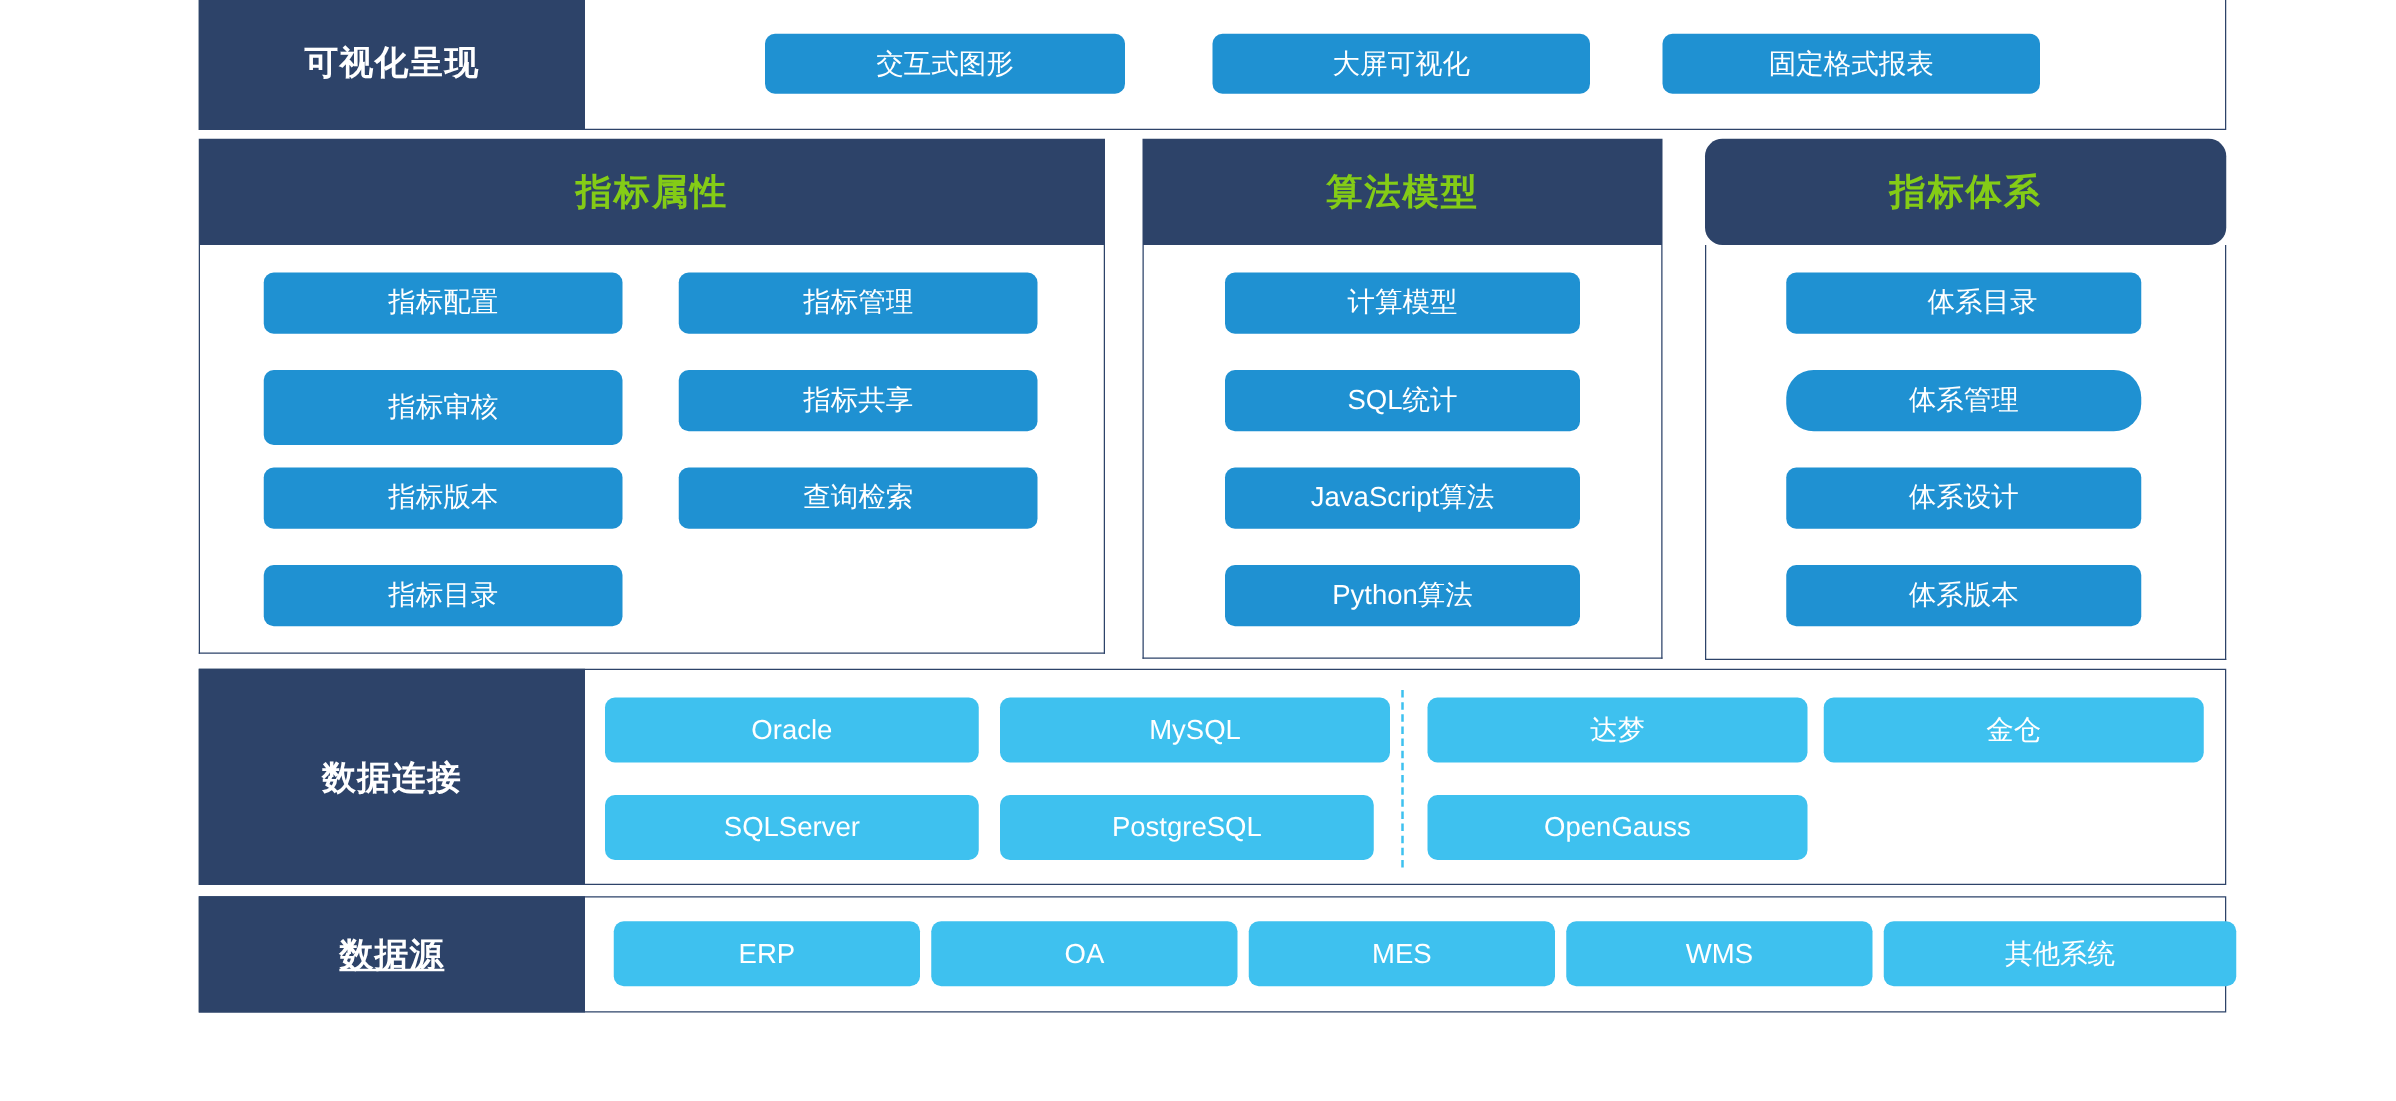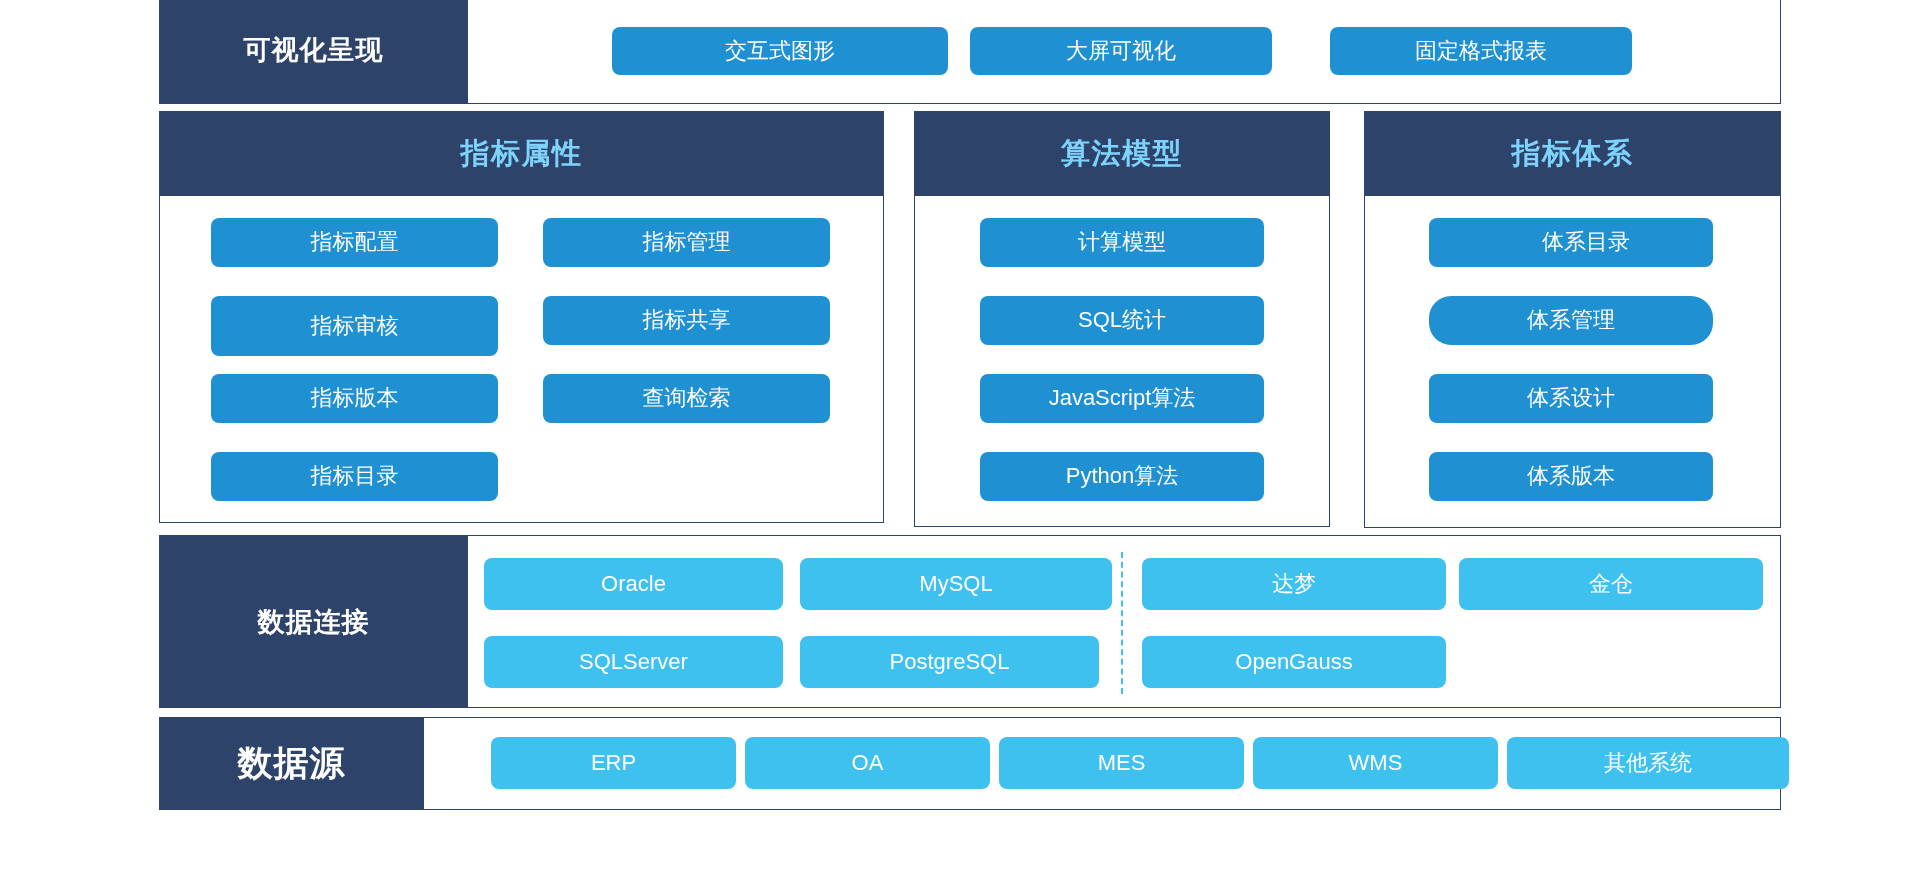--- a/index.html
+++ b/index.html
@@ -56,21 +56,21 @@
   }
   .btn-light {
     background: #3ec1ef;
   }
 
   
   .panel-head {
     position: absolute;
     box-sizing: border-box;
     background: #2d4369;
-    color: #7dd3fc;
+    color: #84cc16;
     display: flex;
     align-items: center;
     justify-content: center;
     font-weight: bold;
     letter-spacing: 1.5px;
   }
   .panel-body {
     position: absolute;
     box-sizing: border-box;
     border: 1.5px solid #2d4369;
@@ -87,21 +87,21 @@
 <body>
 
 <div id="canvas">
 
   <div class="row-box" style="left:159px; top:-4px; width:1622px; height:108px;"></div>
 
   <div class="side-label" style="left:159px; top:-4px; width:309px; height:108px; font-size:27px;">
     <span>可视化呈现</span>
   </div>
 
-  <div class="btn btn-mid" style="left:612px; top:27px; width:336px; height:48px; font-size:22px;">
+  <div class="btn btn-mid" style="left:612px; top:27px; width:288px; height:48px; font-size:22px;">
     <span>交互式图形</span>
   </div>
   <div class="btn btn-mid" style="left:970px; top:27px; width:302px; height:48px; font-size:22px;">
     <span>大屏可视化</span>
   </div>
   <div class="btn btn-mid" style="left:1330px; top:27px; width:302px; height:48px; font-size:22px;">
     <span>固定格式报表</span>
   </div>
 
   <div class="panel-head" style="left:159px; top:111px; width:725px; height:85px; font-size:29px;">
@@ -143,21 +143,21 @@
   <div class="btn btn-mid" style="left:980px; top:296px; width:284px; height:49px; font-size:22px;">
     <span>SQL统计</span>
   </div>
   <div class="btn btn-mid" style="left:980px; top:374px; width:284px; height:49px; font-size:22px;">
     <span>JavaScript算法</span>
   </div>
   <div class="btn btn-mid" style="left:980px; top:452px; width:284px; height:49px; font-size:22px;">
     <span>Python算法</span>
   </div>
 
-  <div class="panel-head" style="left:1364px; top:111px; width:417px; height:85px; font-size:29px;">
+  <div class="panel-head" style="left:1364px; top:111px; width:417px; height:85px; font-size:29px;border-radius:14px;">
     <span>指标体系</span>
   </div>
   <div class="panel-body" style="left:1364px; top:196px; width:417px; height:332px;"></div>
 
   <div class="btn btn-mid" style="left:1429px; top:218px; width:284px; height:49px; font-size:22px;padding-left:30px;">
     <span>体系目录</span>
   </div>
   <div class="btn btn-mid" style="left:1429px; top:296px; width:284px; height:49px; font-size:22px;border-radius:22px;">
     <span>体系管理</span>
   </div>
@@ -194,21 +194,21 @@
   </div>
   <div class="btn btn-light" style="left:1459px; top:558px; width:304px; height:52px; font-size:22px;">
     <span>金仓</span>
   </div>
   <div class="btn btn-light" style="left:1142px; top:636px; width:304px; height:52px; font-size:22px;">
     <span>OpenGauss</span>
   </div>
 
   <div class="row-box" style="left:159px; top:717px; width:1622px; height:93px;"></div>
 
-  <div class="side-label" style="left:159px; top:717px; width:265px; height:93px; font-size:35px;">
+  <div class="side-label" style="left:159px; top:717px; width:309px; height:93px; font-size:27px;text-decoration:underline;">
     <span>数据源</span>
   </div>
 
   <div class="btn btn-light" style="left:491px; top:737px; width:245px; height:52px; font-size:22px;">
     <span>ERP</span>
   </div>
   <div class="btn btn-light" style="left:745px; top:737px; width:245px; height:52px; font-size:22px;">
     <span>OA</span>
   </div>
   <div class="btn btn-light" style="left:999px; top:737px; width:245px; height:52px; font-size:22px;">

